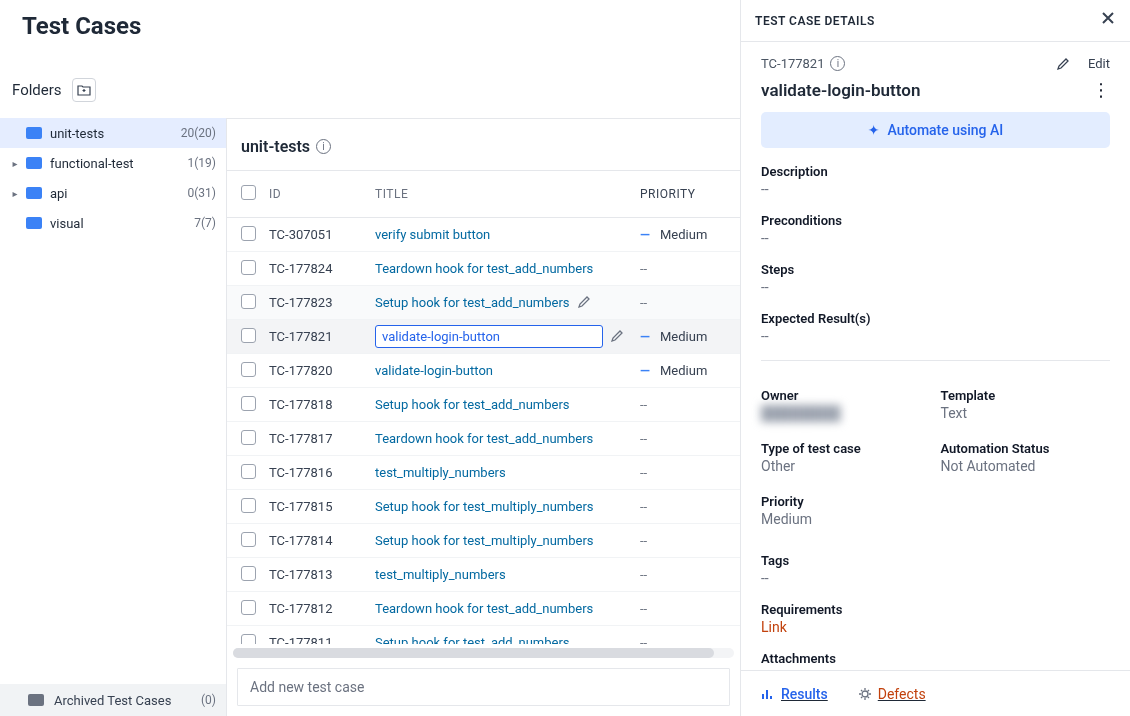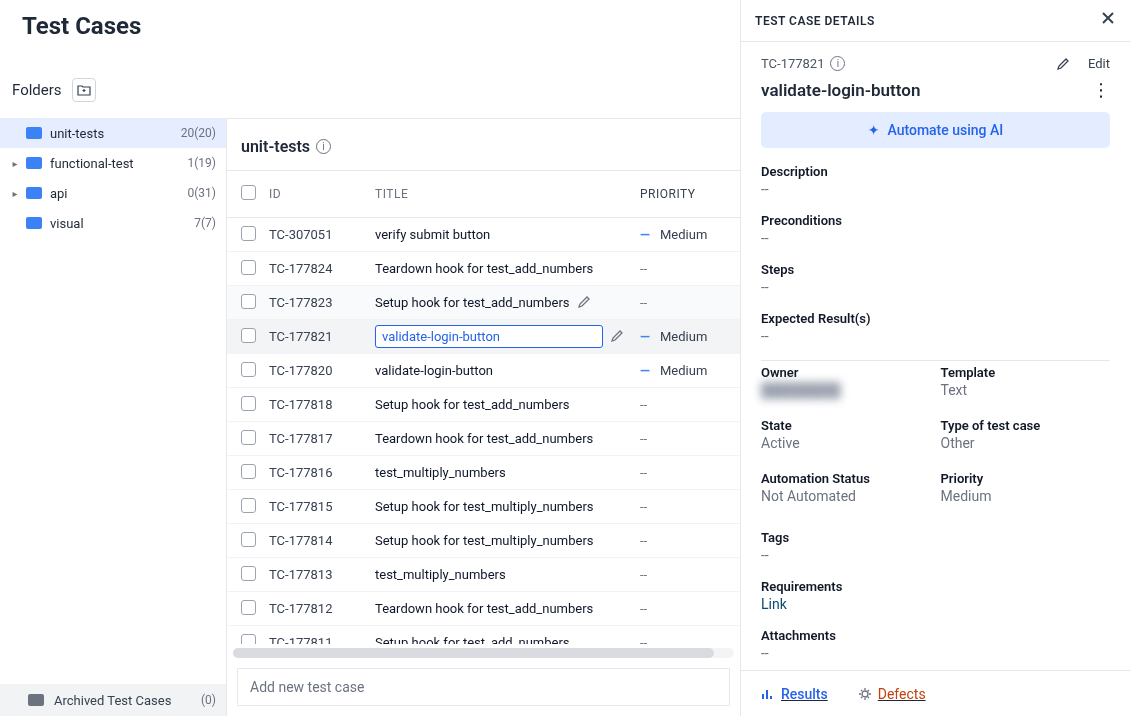--- a/index.html
+++ b/index.html
@@ -33,21 +33,21 @@
   .table-head .id-col, .row .id-col { width: 106px; }
   .table-head .title-col, .row .title-col { flex: 1; }
   .table-head .prio-col, .row .prio-col { width: 100px; text-align: left; }
   
   .rows { flex: 1; overflow-y: auto; }
   .row { display: flex; align-items: center; height: 34px; border-bottom: 1px solid #f1f3f5; font-size: 13px; }
   .row.hovered { background: #f9fafb; }
   .row.selected { background: #f3f4f6; }
   .row .id-col { color: #374151; }
   .row .title-col { display: flex; align-items: center; gap: 8px; }
-  .row .title-text { color: #0f172a; }
+  .row .title-text { color: #0369a1; }
   .edit-input { border: 1.5px solid #2563eb; border-radius: 3px; padding: 3px 6px; font-size: 13px; color: #2563eb; width: 228px; font-family: inherit; }
   .pencil { color: #6b7280; cursor: pointer; }
   .prio-col { display: flex; align-items: center; gap: 8px; color: #374151; }
   .prio-dash { color: #3b82f6; font-weight: 700; width: 12px; }
   .prio-dbl { color: #6b7280; }
   
   .cb { width: 15px; height: 15px; border: 1.5px solid #9ca3af; border-radius: 3px; display: inline-block; background: #fff; }
   
   .scroll-track { height: 10px; background: #f3f4f6; border-radius: 5px; margin: 4px 6px; }
   .scroll-thumb { height: 100%; width: 96%; background: #d9dbe0; border-radius: 5px; }
@@ -66,24 +66,24 @@
   .tc-title-row { display: flex; align-items: center; margin-top: 8px; }
   .tc-title { font-size: 17px; font-weight: 600; flex: 1; }
   .more-btn { font-size: 18px; color: #111827; cursor: pointer; }
   
   .automate-btn { margin-top: 12px; background: #e3edff; color: #2563eb; border-radius: 5px; height: 36px; display: flex; align-items: center; justify-content: center; gap: 8px; font-size: 14px; font-weight: 500; cursor: pointer; }
   .sparkle { color: #2563eb; font-size: 14px; }
   
   .sect { margin-top: 16px; }
   .sect-label { font-size: 13px; font-weight: 600; color: #111827; }
   .sect-val { font-size: 14px; color: #6b7280; margin-top: 2px; }
-  .sect-val.link { color: #0c4a6e; cursor: pointer; }
+  .sect-val.link { color: #c2410c; cursor: pointer; }
   .sect-val.blur { filter: blur(4px); color: #9ca3af; }
   
-  .two-col { display: grid; grid-template-columns: 1fr 1fr; gap: 10px; margin-top: 16px; border-top: 1px solid #e5e7eb; padding-top: 4px; }
+  .two-col { display: grid; grid-template-columns: 1fr 1fr; gap: 10px; margin-top: 16px; border-top: 1px solid #e5e7eb; padding-top: 27px; }
   .two-col .sect { margin-top: 0; margin-bottom: 10px; }
   
   .details-footer { border-top: 1px solid #e5e7eb; height: 46px; display: flex; align-items: center; gap: 30px; padding: 0 20px; text-decoration: underline; }
   .footer-tab { display: flex; align-items: center; gap: 6px; font-size: 14px; color: #c2410c; cursor: pointer; }
   .footer-tab.active { color: #2563eb; font-weight: 500; }
 </style>
 </head>
 <body>
 
 <div class="page-title">Test Cases</div>
@@ -339,24 +339,20 @@
     <div class="two-col">
       <div class="sect">
           <div class="sect-label">Owner</div>
           <div class="sect-val blur">████████</div>
         </div>
       <div class="sect">
           <div class="sect-label">Template</div>
           <div class="sect-val">Text</div>
         </div>
       <div class="sect">
-          <div class="sect-label">State</div>
-          <div class="sect-val">Active</div>
-        </div>
-      <div class="sect">
           <div class="sect-label">Type of test case</div>
           <div class="sect-val">Other</div>
         </div>
       <div class="sect">
           <div class="sect-label">Automation Status</div>
           <div class="sect-val">Not Automated</div>
         </div>
       <div class="sect">
           <div class="sect-label">Priority</div>
           <div class="sect-val">Medium</div>

